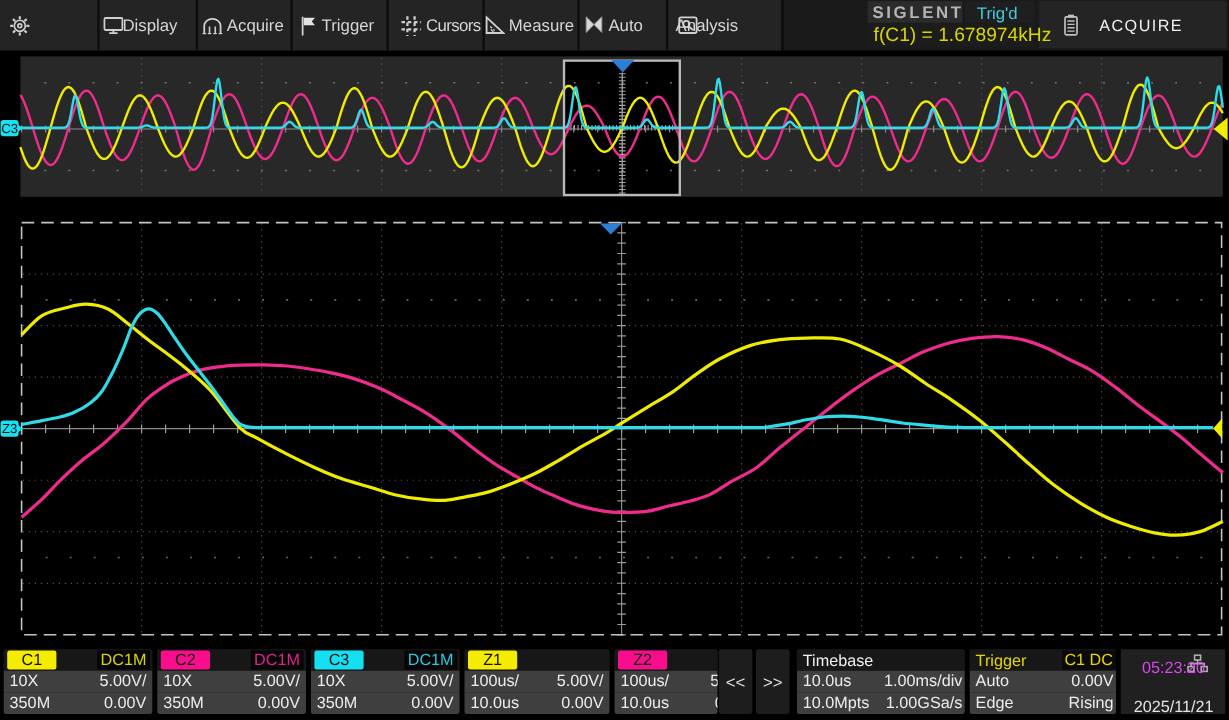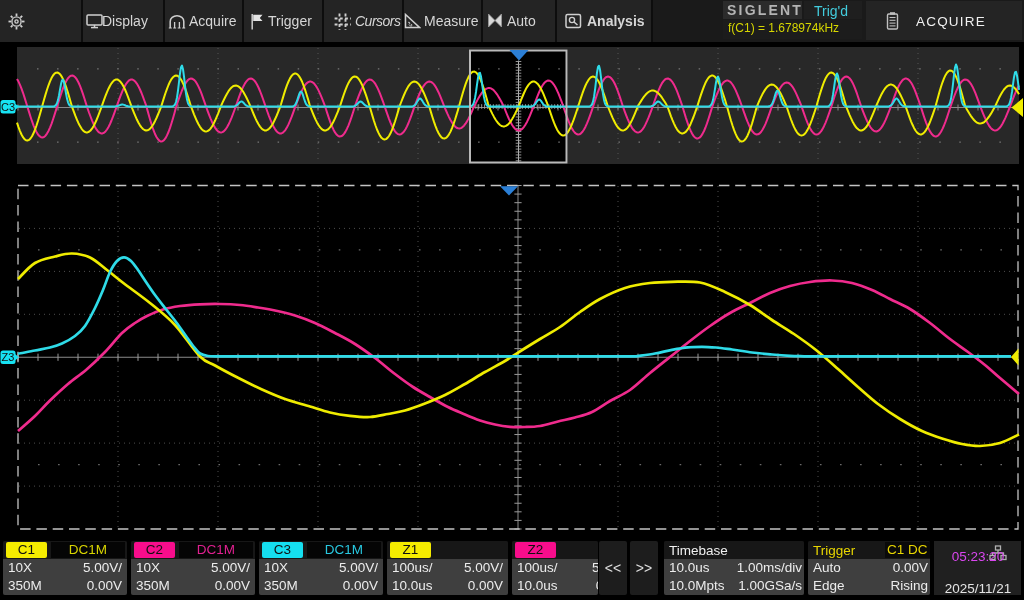--- a/index.html
+++ b/index.html
@@ -3,27 +3,27 @@
 *{margin:0;padding:0;box-sizing:border-box}
 html,body{width:1024px;height:600px;background:#000;overflow:hidden;
  font-family:"Liberation Sans",sans-serif;-webkit-font-smoothing:antialiased}
 .stage{position:relative;width:1024px;height:600px;background:#000}
 .menubar{position:absolute;left:0;top:0;width:1024px;height:42px;background:#1a1a1a}
 .mi{position:absolute;top:13px}
 .ml{position:absolute;top:13px;font-size:14px;color:#d6d6d6}
 .msep{position:absolute;top:0;width:2px;height:42px;background:#0d0d0d}
 .siglent{position:absolute;left:727px;top:2px;font-size:14px;font-weight:bold;color:#b4b4b4;letter-spacing:2.2px}
 .trigd{position:absolute;left:814px;top:3px;font-size:14px;color:#42ccdd}
-.fc1{position:absolute;left:728px;top:21px;font-size:12px;color:#d6d600}
+.fc1{position:absolute;left:728px;top:21px;font-size:16px;color:#d6d600}
 .acquire{position:absolute;left:916px;top:14px;font-size:13.5px;color:#f0f0f0;letter-spacing:1.2px}
 .bottombar{position:absolute;left:0;top:541px;width:908px;height:59px;background:#000;font-size:13.5px}
 .box{position:absolute;top:0;height:54px;background:#171717;border-radius:2px;overflow:hidden}
 .titlerow{position:relative;height:18px;background:#171717}
 .tab{position:absolute;left:3px;top:1px;width:41px;height:16px;border-radius:2px;color:#101010;text-align:center;line-height:16px}
-.dcchip{position:absolute;right:2px;top:1px;background:#050505;padding:0 18px;height:16px;line-height:16px}
+.dcchip{position:absolute;right:2px;top:1px;background:#050505;padding:0 3px;height:16px;line-height:16px}
 .trchip{position:absolute;top:1px;background:#0a0a0a;padding:0 2px;height:16px;line-height:16px;color:#e8d600}
 .row{position:relative;height:18px;background:#3f3f3f;margin-top:0;color:#ececec}
 .row+.row{margin-top:0}
 .rl{position:absolute;left:5px;top:1px}
 .rr{position:absolute;left:5px;top:1px;text-align:right}
 .navbtn{position:absolute;top:0;width:28px;height:54px;background:#1d1d1d;color:#e0e0e0;
  text-align:center;line-height:54px;font-size:14px;border-radius:2px}
 </style></head>
 <body>
 <div class="stage">
@@ -66,37 +66,37 @@
         </svg></span>
       <span class="ml" style="left:268px;">Trigger</span>
       <span class="mi" style="left:334px"><svg width="17" height="17" viewBox="0 0 17 17">
           <g stroke="#cfcfcf" stroke-width="1.9" stroke-dasharray="2.9 2.3">
             <line x1="5.5" y1="0.6" x2="5.5" y2="17"></line>
             <line x1="11.5" y1="0.6" x2="11.5" y2="17"></line>
             <line x1="0.6" y1="5.5" x2="17" y2="5.5"></line>
             <line x1="0.6" y1="11.5" x2="17" y2="11.5"></line>
           </g>
         </svg></span>
-      <span class="ml" style="left:355px;letter-spacing:-0.5px;font-style:italic;">Cursors</span>
+      <span class="ml" style="left:355px;letter-spacing:-0.5px;">Cursors</span>
       <span class="mi" style="left:404px"><svg width="17" height="16" viewBox="0 0 17 16">
           <path d="M1.5,14.5 L15.5,14.5 L1.5,1.5 Z" fill="none" stroke="#cfcfcf" stroke-width="1.5"></path>
           <path d="M4.5,9 l1.6,1.6 M7,11.3 l1.2,1.2" stroke="#cfcfcf" stroke-width="1.1"></path>
           <path d="M5,11.5 l2.2,2.2" stroke="#cfcfcf" stroke-width="1"></path>
         </svg></span>
       <span class="ml" style="left:424px;">Measure</span>
       <span class="mi" style="left:487px"><svg width="16" height="15" viewBox="0 0 16 15">
           <path d="M1.5,1 L8,7.5 L1.5,14 Z M14.5,1 L8,7.5 L14.5,14 Z" fill="#d8d8d8" fill-rule="nonzero" stroke="#9a9a9a" stroke-width="0.8"></path>
         </svg></span>
       <span class="ml" style="left:507px;">Auto</span>
       <span class="mi" style="left:565px"><svg width="17" height="16" viewBox="0 0 17 16">
           <rect x="1" y="1.5" width="14.5" height="13" rx="1.5" fill="none" stroke="#cfcfcf" stroke-width="1.5"></rect>
           <circle cx="7" cy="7" r="2.6" fill="none" stroke="#cfcfcf" stroke-width="1.4"></circle>
           <line x1="9" y1="9" x2="12.5" y2="12" stroke="#cfcfcf" stroke-width="1.6"></line>
         </svg></span>
-      <span class="ml" style="left:587px;font-weight:bold;">Analysis</span>
+      <span class="ml" style="left:563px;">Analysis</span>
       <span class="msep" style="left:81px"></span>
       <span class="msep" style="left:163px"></span>
       <span class="msep" style="left:242px"></span>
       <span class="msep" style="left:322px"></span>
       <span class="msep" style="left:402px"></span>
       <span class="msep" style="left:481px"></span>
       <span class="msep" style="left:555px"></span>
       <span class="msep" style="left:651px"></span>
 <div style="position:absolute;left:723px;top:1px;width:79px;height:18px;background:#2b2b2b"></div>
 <div style="position:absolute;left:804px;top:1px;width:58px;height:18px;background:#1f1f1f"></div>

